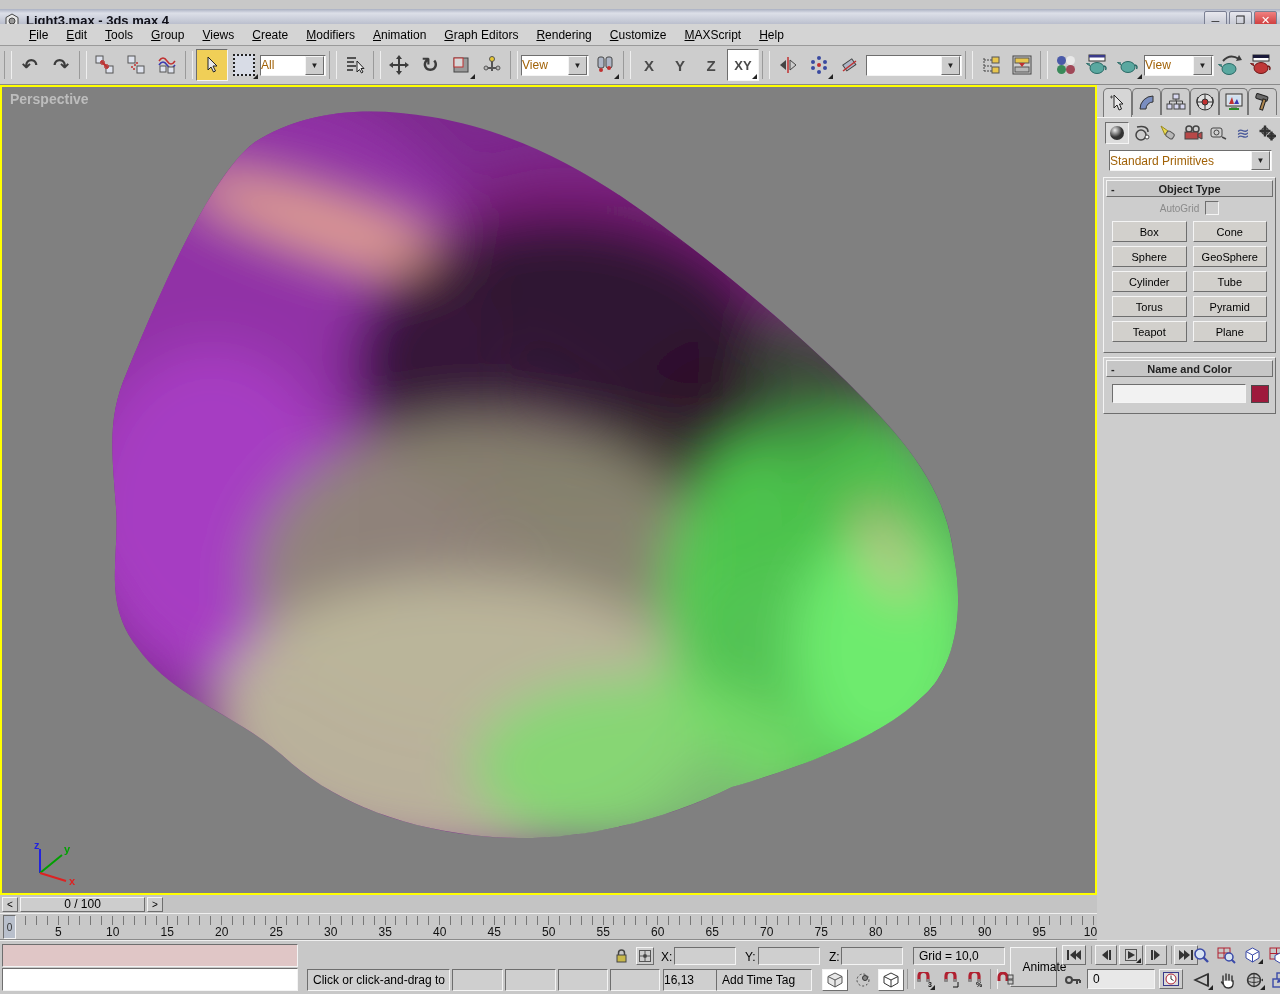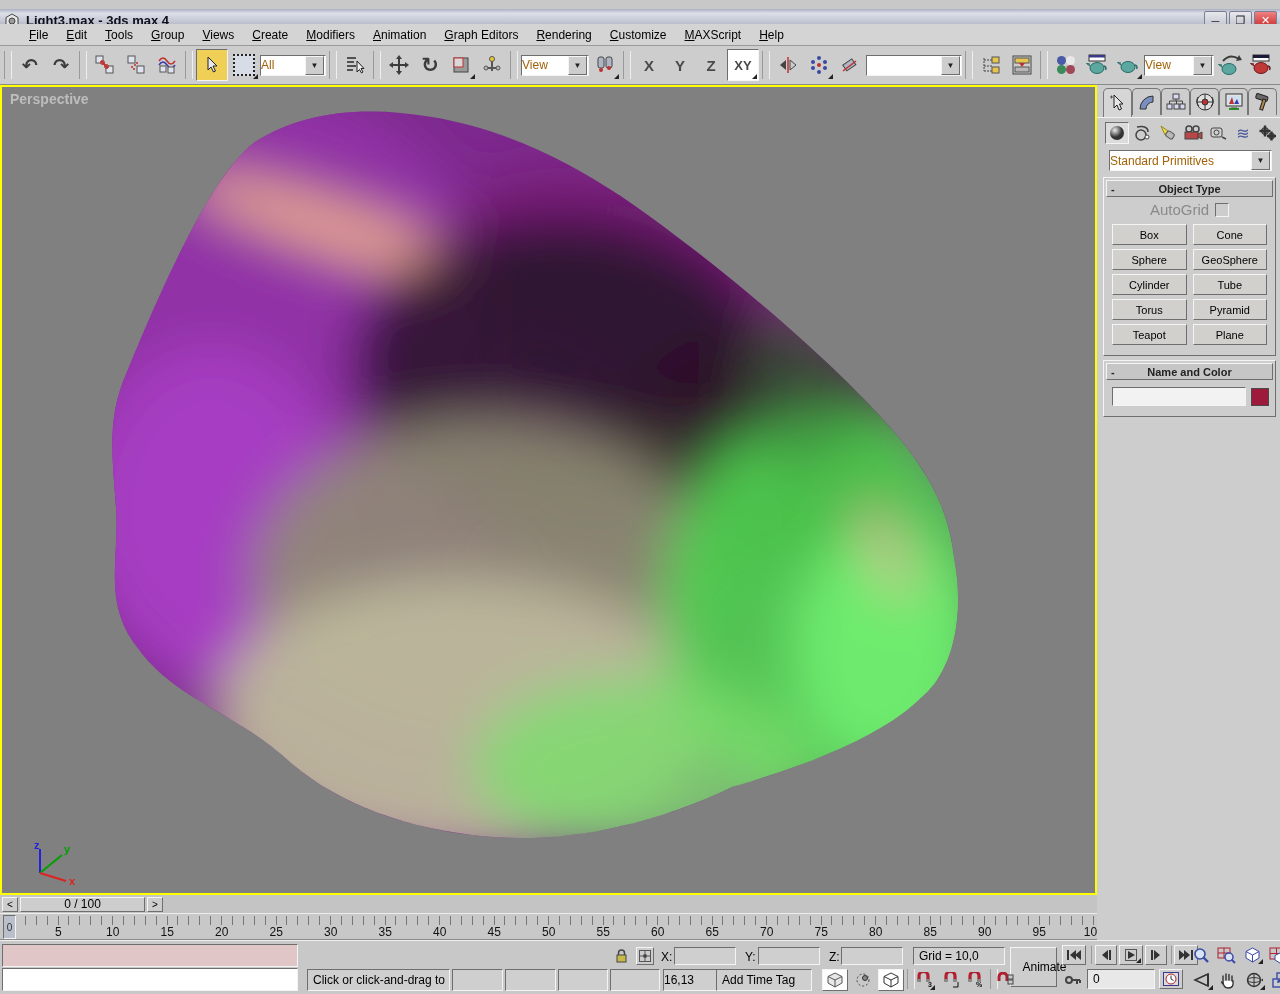--- a/index.html
+++ b/index.html
@@ -56,21 +56,21 @@
   .cpicon.pressed{border:1px solid;border-color:#6e6e6e #f4f4f4 #f4f4f4 #6e6e6e;background:#dcdcdc;}
   #cpdrop{margin:2px 8px 6px 12px;}
   .rollup{margin:4px 4px 0 6px;border:1px solid;border-color:#f4f4f4 #6e6e6e #6e6e6e #f4f4f4;padding:2px;}
   .rollhead{height:15px;background:#c6c6c6;border:1px solid;border-color:#f4f4f4 #6e6e6e #6e6e6e #f4f4f4;
     display:flex;align-items:center;font-size:11px;font-weight:bold;color:#222;position:relative;}
   .rollhead .minus{position:absolute;left:4px;font-weight:bold;}
   .rollhead .rtitle{flex:1;text-align:center;}
   .objgrid{display:grid;grid-template-columns:1fr 1fr;gap:4px 6px;padding:4px 6px 8px 6px;}
   .objbtn{height:19px;font-size:11px;background:#d2d0cc;border:1px solid;
     border-color:#f4f4f4 #6e6e6e #6e6e6e #f4f4f4;display:flex;align-items:center;justify-content:center;color:#000;}
-  .autogrid{display:flex;align-items:center;justify-content:center;gap:6px;padding:4px 0 2px;color:#8a8a8a;font-size:15px;}
+  .autogrid{display:flex;align-items:center;justify-content:center;gap:6px;padding:4px 0 2px;color:#8a8a8a;font-size:10px;}
   .cbox{width:12px;height:12px;border:1px solid;border-color:#6e6e6e #f4f4f4 #f4f4f4 #6e6e6e;background:#cdcdcd;}
   .namerow{display:flex;align-items:center;gap:5px;padding:7px 4px 8px 6px;}
   .namefield{flex:1;height:17px;background:#f2f2f2;border:1px solid;border-color:#6e6e6e #f4f4f4 #f4f4f4 #6e6e6e;}
   .swatch{width:16px;height:16px;border:1px solid #4a4a4a;}
   
   #timeslider{left:0;top:895px;width:1097px;height:18px;background:#c4c4c4;display:flex;align-items:center;gap:2px;padding-left:2px;box-sizing:border-box;}
   .tsarrow{width:16px;height:15px;font-size:10px;}
   #tsbar{width:125px;height:15px;font-size:12px;color:#000;}
   #trackbar{left:0;top:913px;width:1097px;height:27px;background:#c8c8c8;border-top:1px solid #efefef;border-bottom:1px solid #8a8a8a;box-sizing:border-box;overflow:hidden;position:absolute;}
   #ticks{position:absolute;left:3px;top:2px;width:1200px;height:9px;

